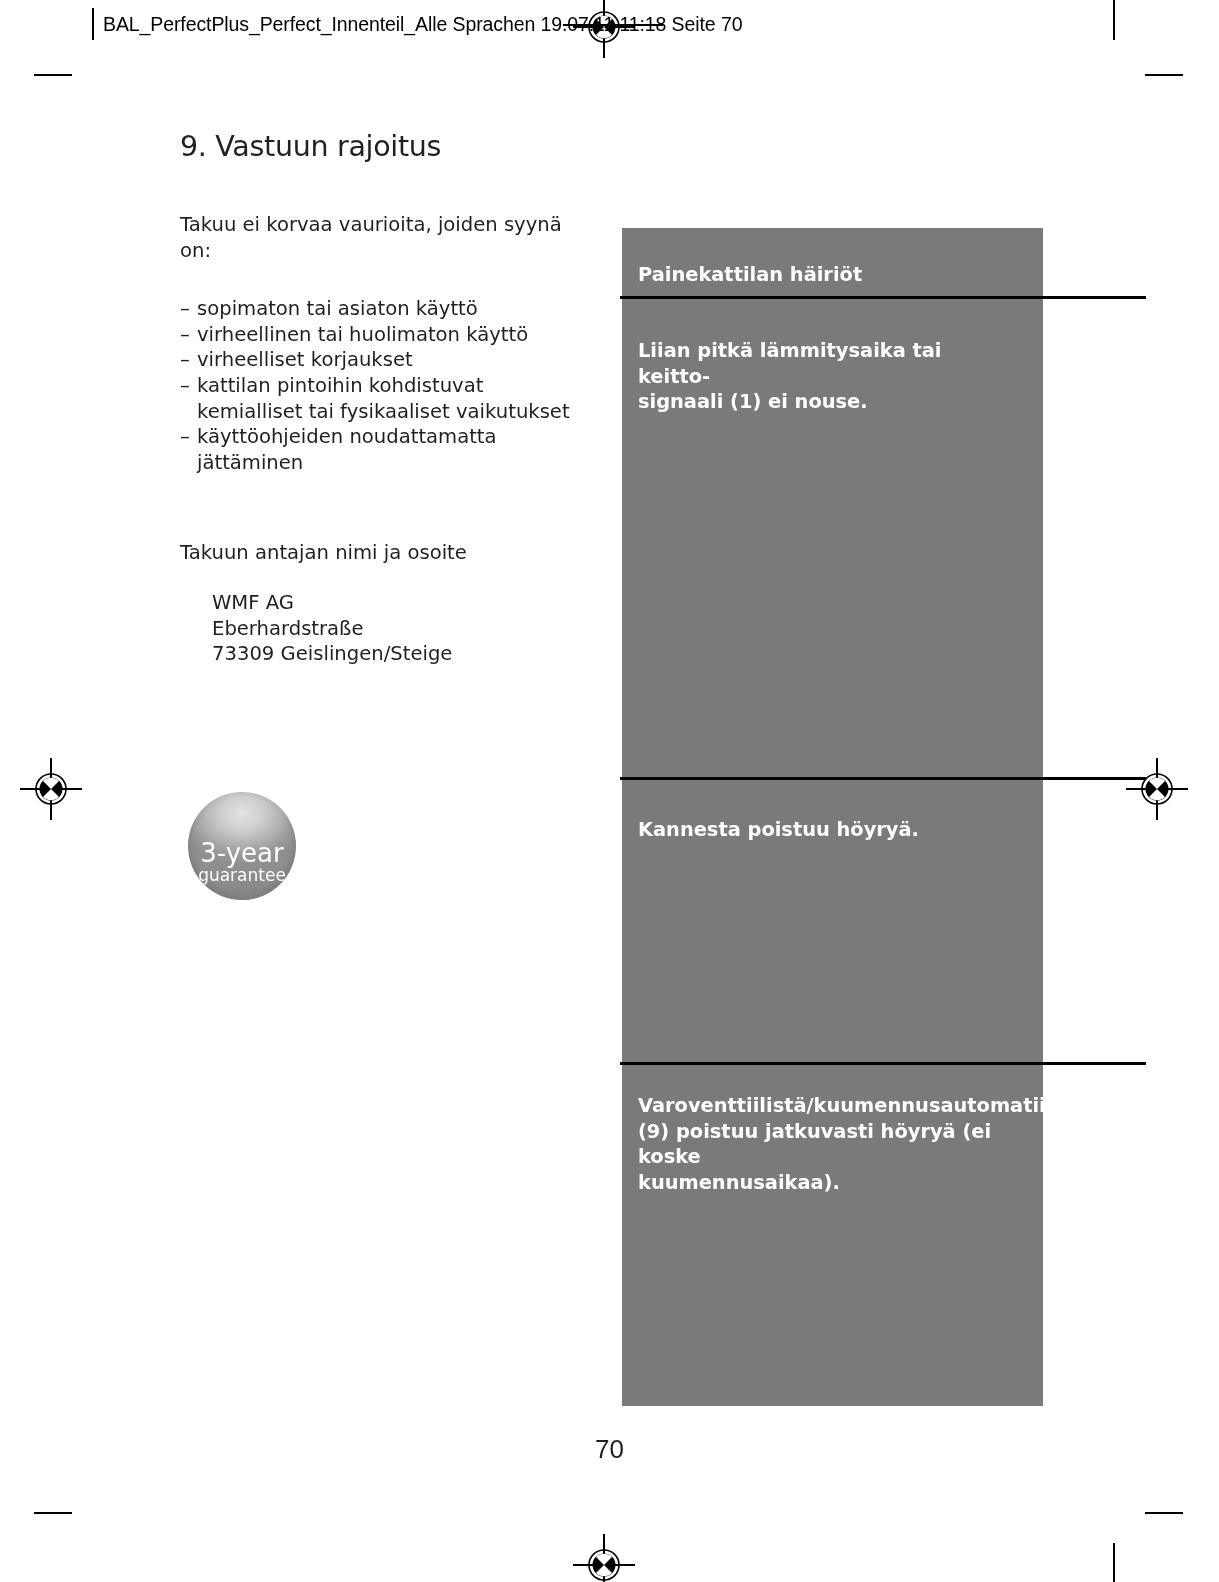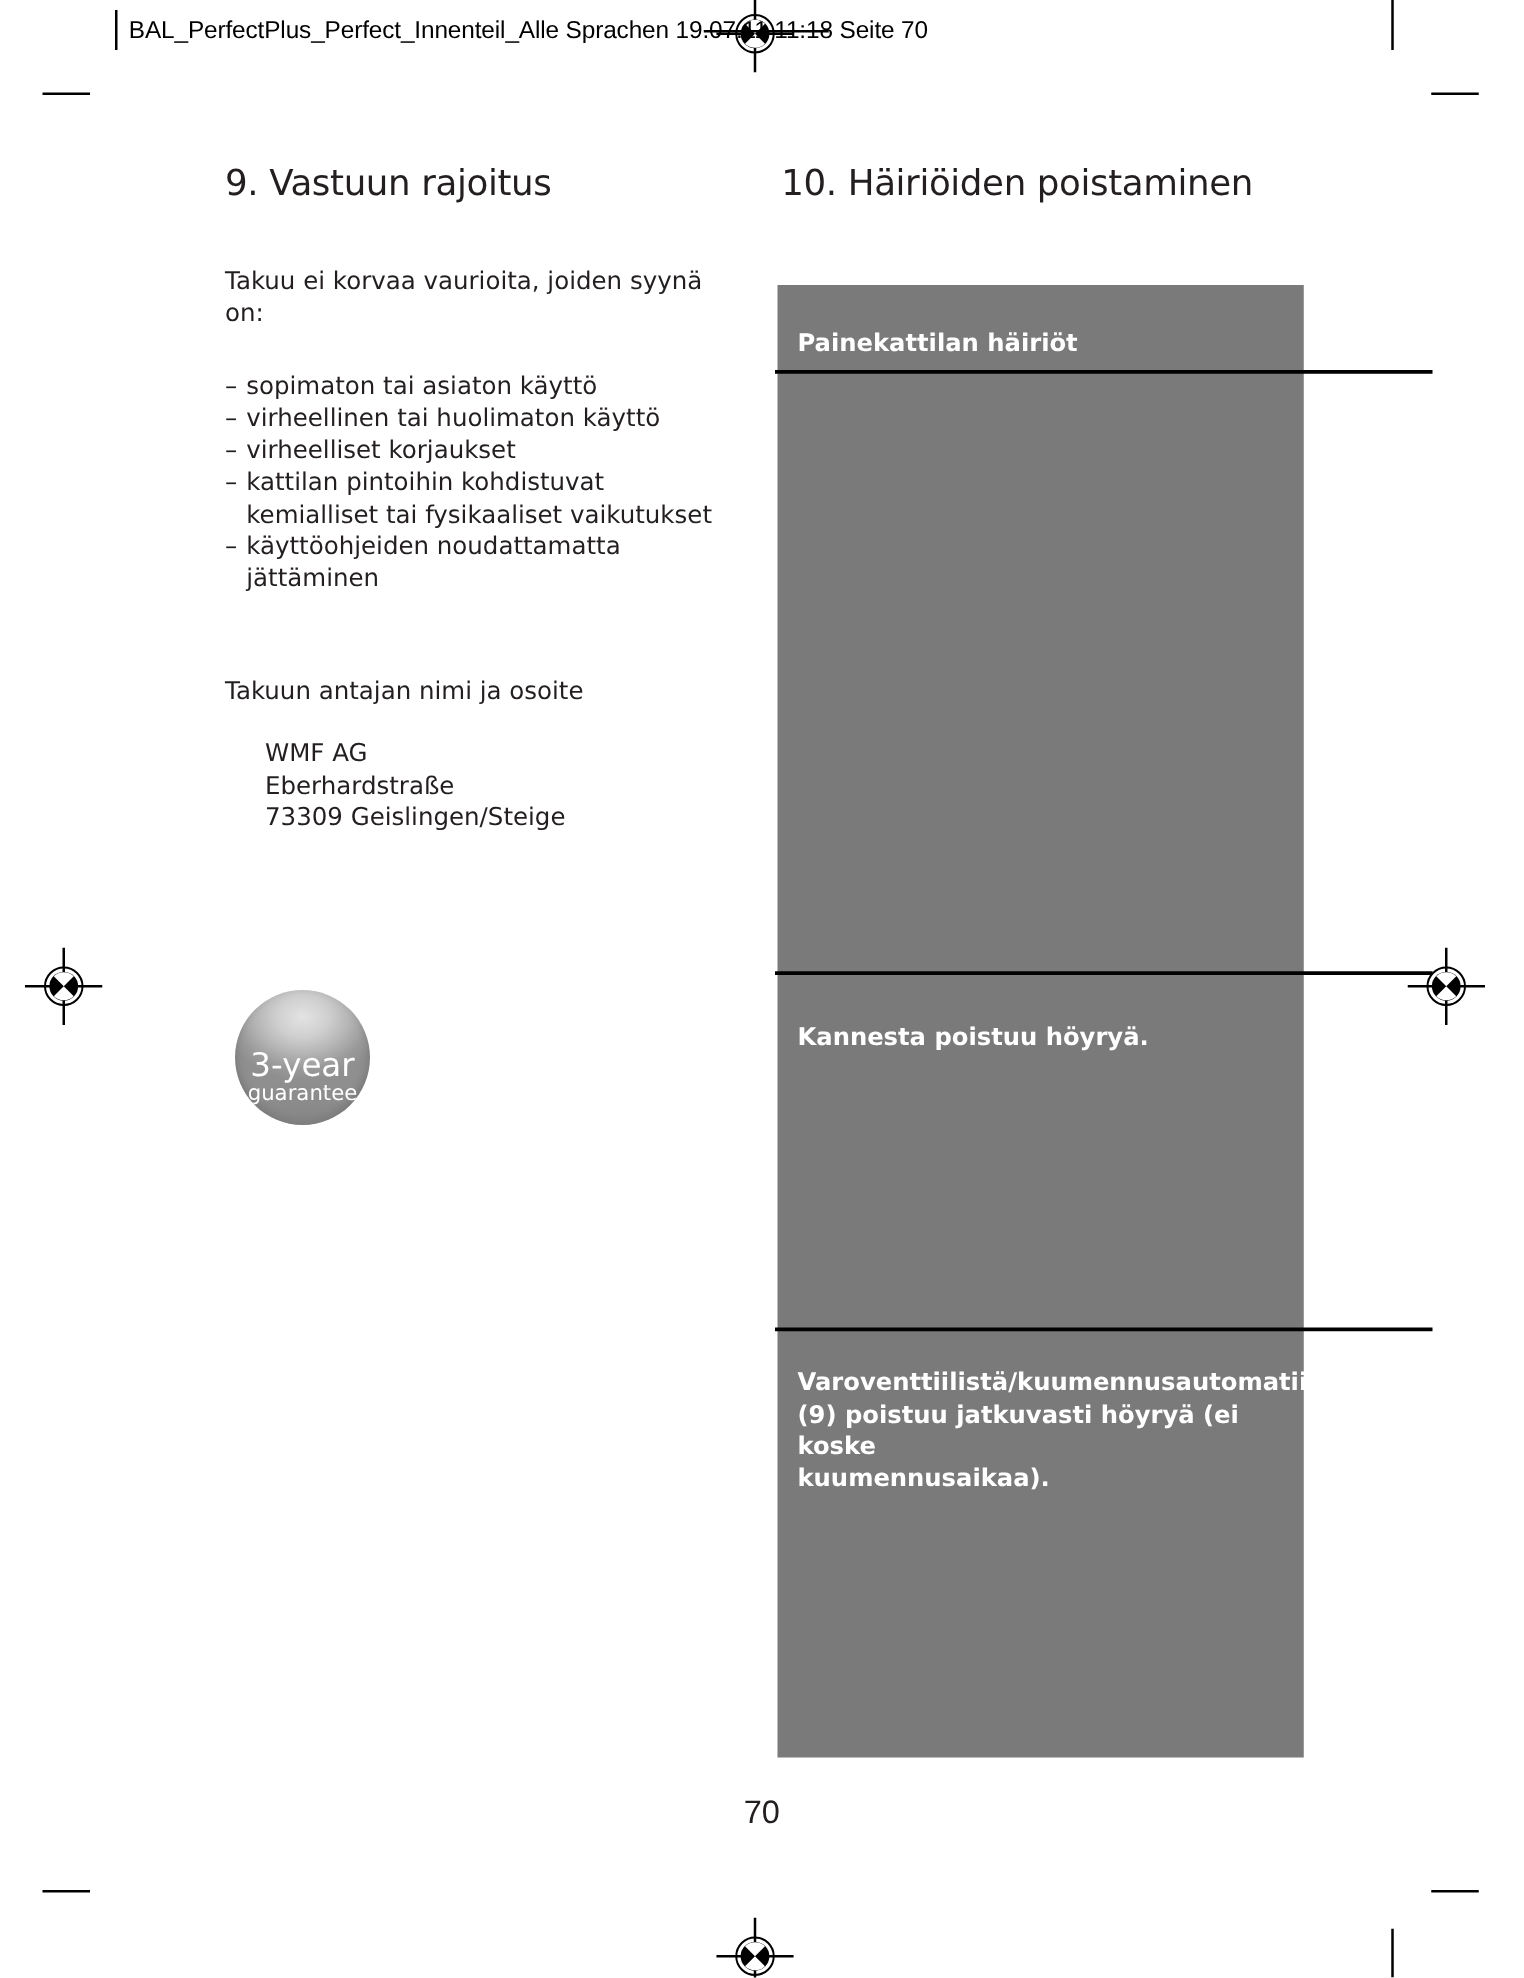--- a/index.html
+++ b/index.html
@@ -279,21 +279,20 @@
 <div class="slug">
   <span class="slug-bar"></span>
   <span class="slug-text">BAL_PerfectPlus_Perfect_Innenteil_Alle Sprachen  19.07.11  11:18  Seite 70</span>
 </div>
 <div class="slug-strike"></div>
 
 <div class="page">
 
   <h1 class="section-title" id="title-left">9. Vastuun rajoitus</h1>
 
-  <h1 class="section-title" id="title-right">10. Häiriöiden poistaminen</h1>
 
   <div class="col-left">
     <p class="lead">Takuu ei korvaa vaurioita, joiden syynä on:</p>
     <ul class="dash-list">
       <li>sopimaton tai asiaton käyttö</li>
       <li>virheellinen tai huolimaton käyttö</li>
       <li>virheelliset korjaukset</li>
       <li>kattilan pintoihin kohdistuvat kemialliset tai fysikaaliset vaikutukset</li>
       <li>käyttöohjeiden noudattamatta jättäminen</li>
     </ul>
@@ -312,20 +311,22 @@
     <div class="badge-main">3-year</div>
     <div class="badge-sub">guarantee</div>
   </div>
 
   <div class="fault-panel"></div>
 
   <div class="fault-cell" style="top:262px;">Painekattilan häiriöt</div>
 
   <div class="rule" style="top:296px;"></div>
 
+  <div class="fault-cell" style="top:338px; white-space:pre-line;">Liian pitkä lämmitysaika tai keitto-
+signaali (1) ei nouse.</div>
 
   <div class="rule" style="top:777px;"></div>
 
   <div class="fault-cell" style="top:817px; white-space:pre-line;">Kannesta poistuu höyryä.</div>
 
   <div class="rule" style="top:1062px;"></div>
 
   <div class="fault-cell" style="top:1093px; white-space:pre-line;">Varoventtiilistä/kuumennusautomatiikasta
 (9) poistuu jatkuvasti höyryä (ei koske
 kuumennusaikaa).</div>

